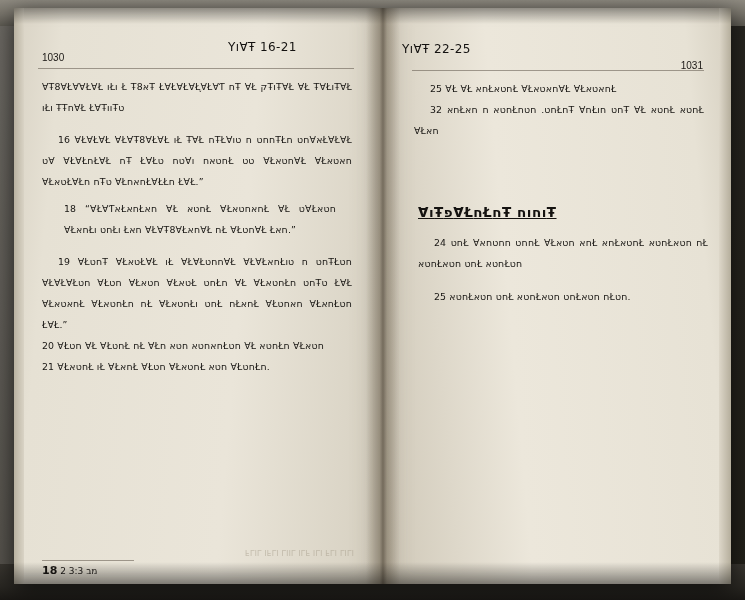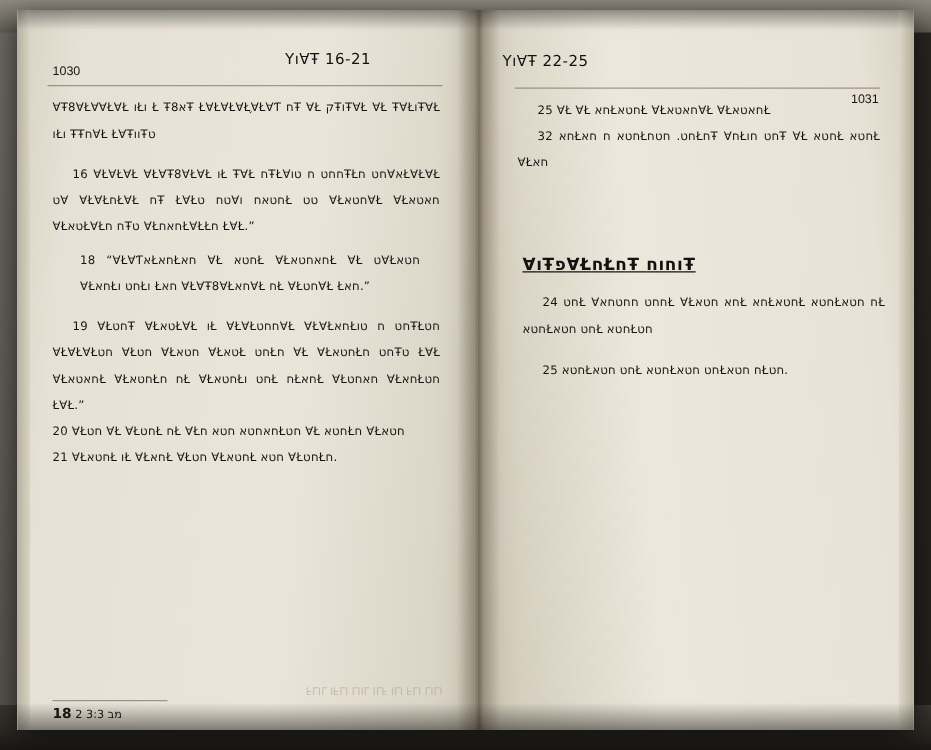--- a/index.html
+++ b/index.html
@@ -192,21 +192,21 @@
 
       <div class="showthrough2">
         ⵏ⅂ⵏ⅂ ⵏ⅂Ⅎ ⵏ⅂ⵏ Ⅎ⅂ⵏ ⅂ⵏⵏ⅂ ⵏ⅂Ⅎⵏ ⅂ⵏ⅂Ⅎ
       </div>
     </div>
 
     <div class="page-right">
       <div class="page-edge-right"></div>
 
       <div class="runhead" style="left:20px; top:34px;">YוⱯŦ 22-25</div>
-      <div class="folio" style="right:28px; top:66px;">1031</div>
+      <div class="folio" style="right:28px; top:52px;">1031</div>
       <div class="rule" style="left:30px; top:62px; width:292px;"></div>
 
       <div class="col" style="left:32px; top:70px; width:290px;">
         <p class="indent">25 ⱯŁ ⱯŁ חאŁחטאŁ ⱯŁחאטאⱯŁ ⱯŁחאטאŁ</p>
         <p class="indent">32 חאŁחטא ח חאŁחט. חטחŁחŦ ⱯחŁחט חוŦ ⱯŁ חטאŁ חטאŁ ⱯŁחא</p>
       </div>
 
       <div class="secthead" style="left:36px; top:196px;">ⱯוŦפⱯŁחŁחŦ וחוחŦ</div>
 
       <div class="col" style="left:36px; top:224px; width:290px;">

